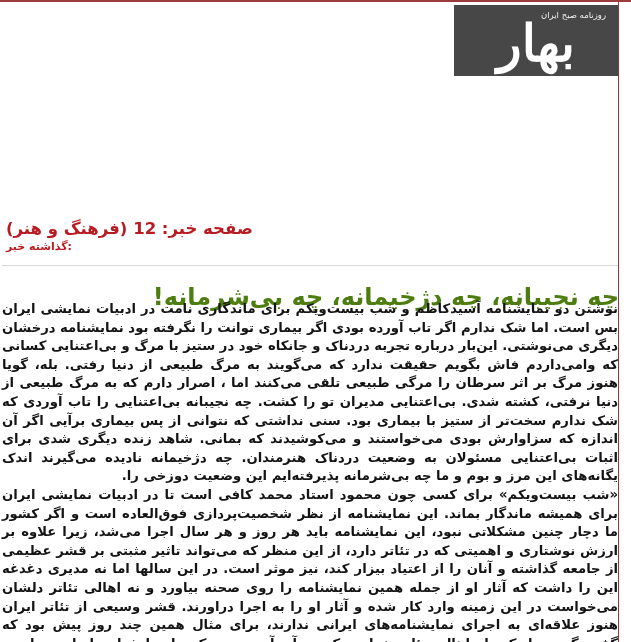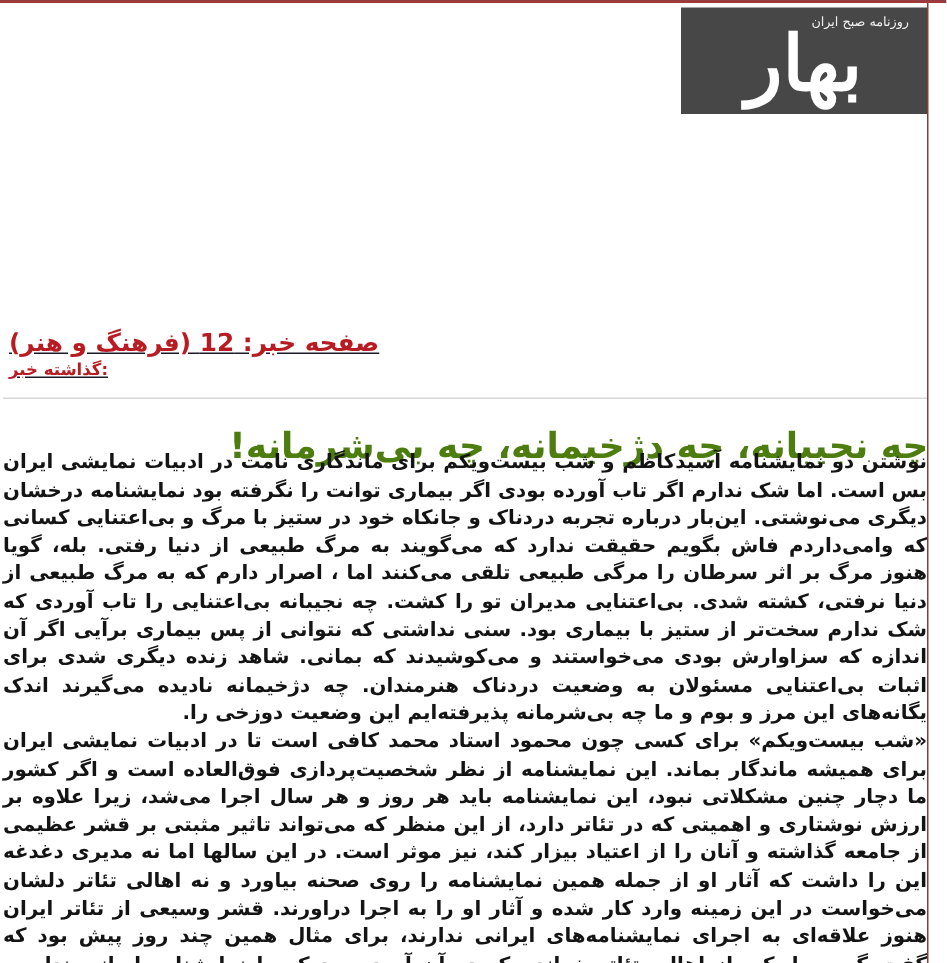--- a/index.html
+++ b/index.html
@@ -73,21 +73,20 @@
     white-space: nowrap;
   }
 
   
   #meta-block {
     position: absolute;
     top: 219px;
     right: 0;
     left: 0;
     padding: 0 8px 0 6px;
-    text-decoration: underline;
   }
   .meta-line {
     text-align: left;
     color: #b81c22;
     font-weight: bold;
     white-space: nowrap;
     direction: rtl;
   }
   #page-section {
     font-size: 16.5px;

